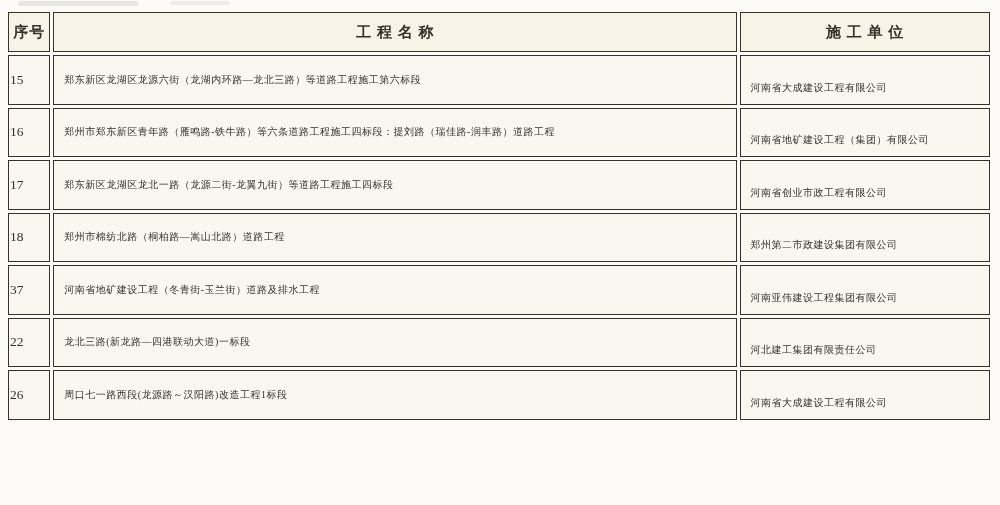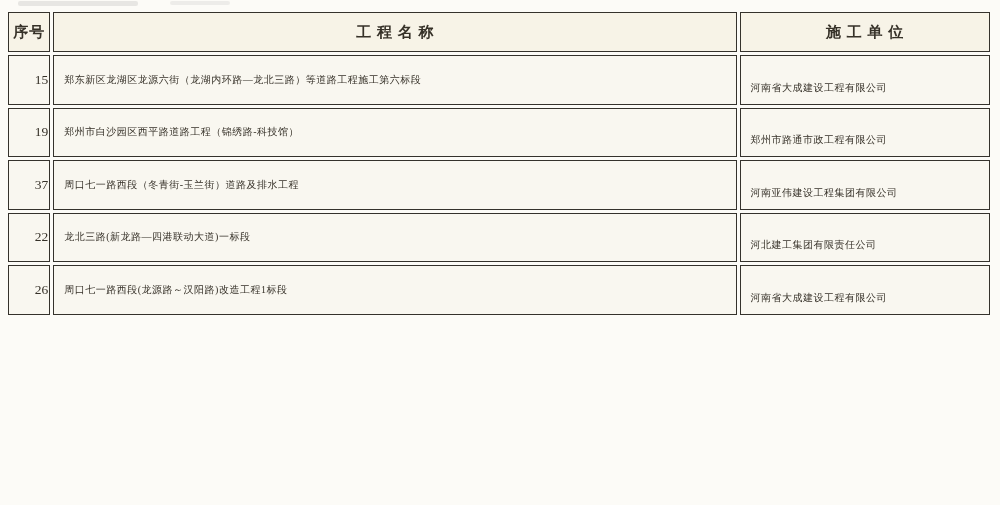--- a/index.html
+++ b/index.html
@@ -57,21 +57,21 @@
     text-align: center;
     background: #f7f3e7;
     letter-spacing: 1px;
   }
   td {
     height: 31.5px;
     font-size: 10px;
     vertical-align: middle;
   }
   td.no-cell {
-    text-align: right;
+    text-align: left;
     font-size: 13.5px;
   }
   td.name-cell {
     padding: 0 6px 0 10px;
     letter-spacing: 0.5px;
   }
   td.unit-cell {
     padding: 16px 4px 0 9px;
     letter-spacing: 0.5px;
   }
@@ -95,27 +95,37 @@
       <th>施 工 单 位</th>
     </tr>
   </thead>
   <tbody>
     <tr>
       <td class="no-cell">15</td>
       <td class="name-cell">郑东新区龙湖区龙源六街（龙湖内环路—龙北三路）等道路工程施工第六标段</td>
       <td class="unit-cell">河南省大成建设工程有限公司</td>
     </tr>
     <tr>
-      <td class="no-cell">19</td>
-      <td class="name-cell">郑州市白沙园区西平路道路工程（锦绣路-科技馆）</td>
-      <td class="unit-cell">郑州市路通市政工程有限公司</td>
+      <td class="no-cell">16</td>
+      <td class="name-cell">郑州市郑东新区青年路（雁鸣路-铁牛路）等六条道路工程施工四标段：提刘路（瑞佳路-润丰路）道路工程</td>
+      <td class="unit-cell">河南省地矿建设工程（集团）有限公司</td>
+    </tr>
+    <tr>
+      <td class="no-cell">17</td>
+      <td class="name-cell">郑东新区龙湖区龙北一路（龙源二街-龙翼九街）等道路工程施工四标段</td>
+      <td class="unit-cell">河南省创业市政工程有限公司</td>
+    </tr>
+    <tr>
+      <td class="no-cell">18</td>
+      <td class="name-cell">郑州市棉纺北路（桐柏路—嵩山北路）道路工程</td>
+      <td class="unit-cell">郑州第二市政建设集团有限公司</td>
     </tr>
     <tr>
       <td class="no-cell">37</td>
-      <td class="name-cell">周口七一路西段（冬青街-玉兰街）道路及排水工程</td>
+      <td class="name-cell">河南省地矿建设工程（冬青街-玉兰街）道路及排水工程</td>
       <td class="unit-cell">河南亚伟建设工程集团有限公司</td>
     </tr>
     <tr>
       <td class="no-cell">22</td>
       <td class="name-cell">龙北三路(新龙路—四港联动大道)一标段</td>
       <td class="unit-cell">河北建工集团有限责任公司</td>
     </tr>
     <tr>
       <td class="no-cell">26</td>
       <td class="name-cell">周口七一路西段(龙源路～汉阳路)改造工程1标段</td>

